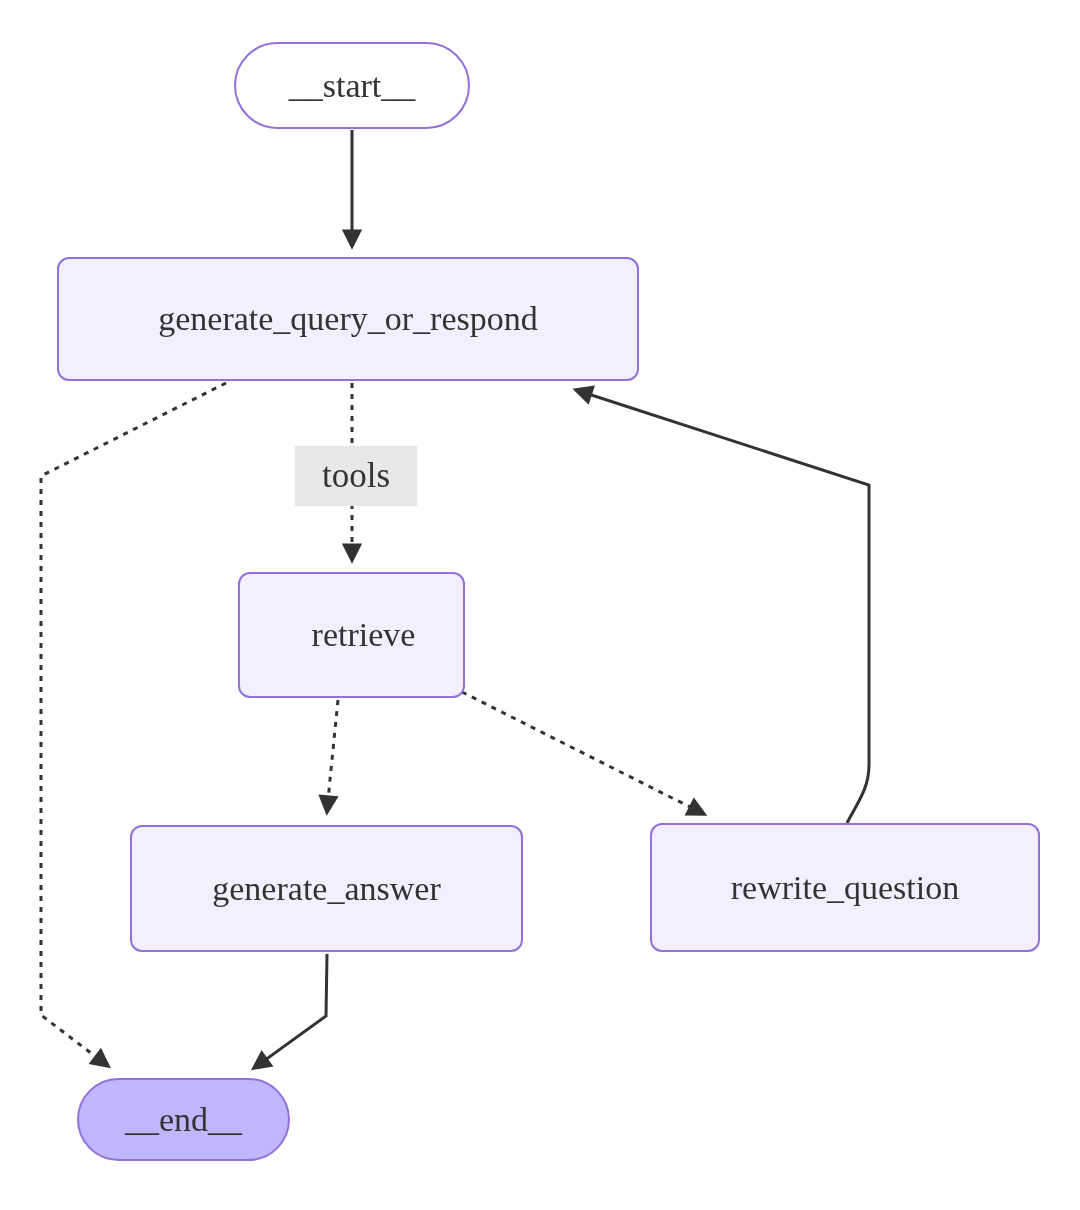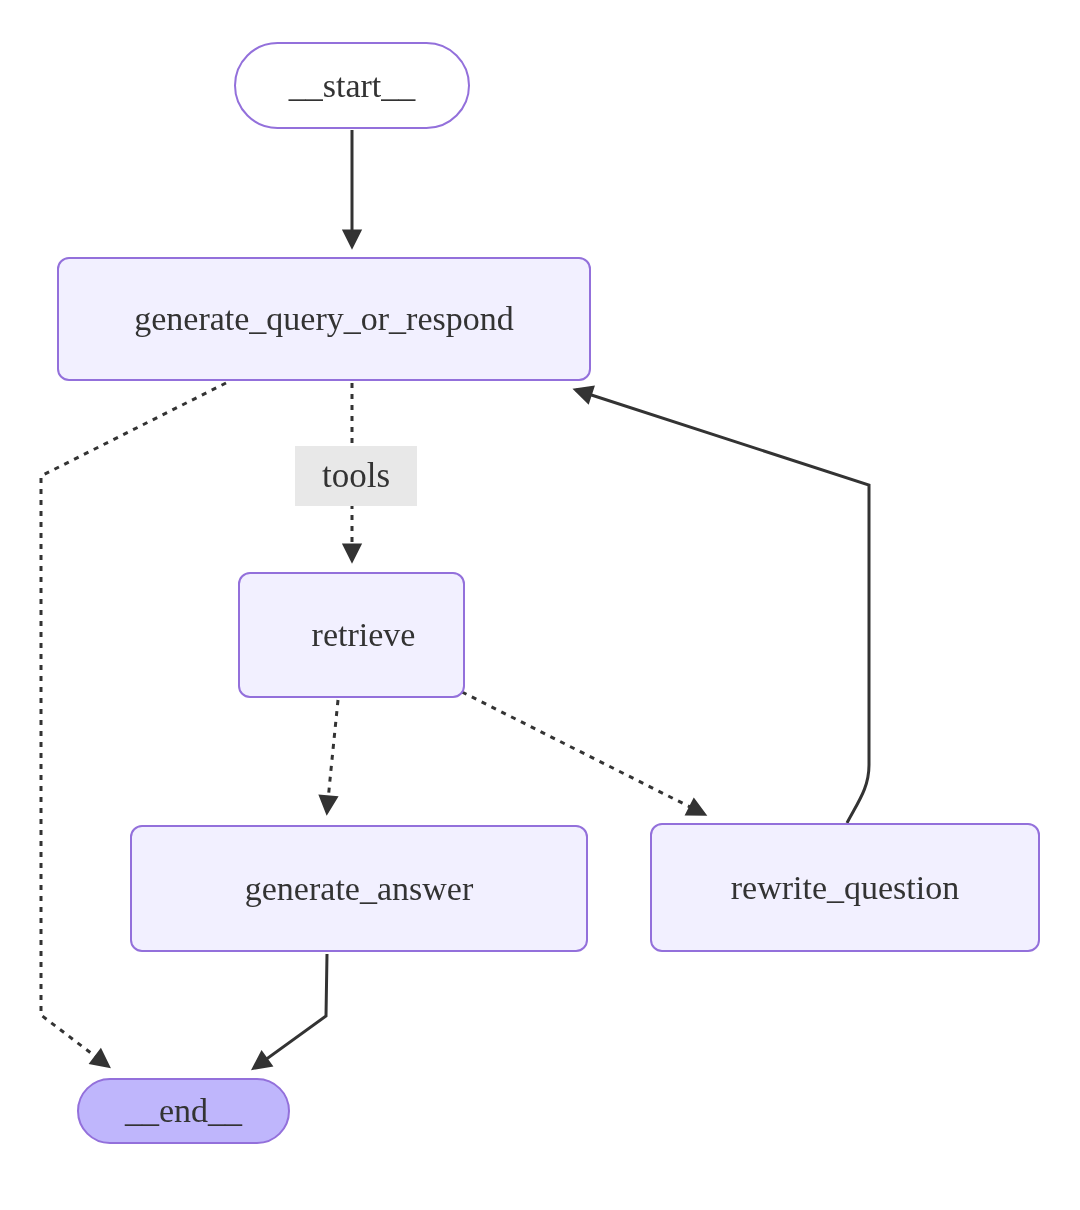--- a/index.html
+++ b/index.html
@@ -50,26 +50,26 @@
     color: var(--text);
     white-space: nowrap;
     background: var(--node-fill);
   }
   .rounded-rect { border-radius: 12px; }
   .stadium { border-radius: 48px; }
   .node-start {
     left: 234px; top: 42px; width: 236px; height: 87px;
     background: #ffffff;
   }
-  .node-gqor   { left: 57px;  top: 257px; width: 534px; height: 124px; }
+  .node-gqor   { left: 57px;  top: 257px; width: 582px; height: 124px; }
   .node-retrieve { left: 238px; top: 572px; width: 227px; height: 126px; padding-left: 24px; }
-  .node-genans { left: 130px; top: 825px; width: 458px; height: 127px; }
+  .node-genans { left: 130px; top: 825px; width: 393px; height: 127px; }
   .node-rewrite { left: 650px; top: 823px; width: 390px; height: 129px; align-items: center; }
   .node-end {
-    left: 77px; top: 1078px; width: 213px; height: 66px;
+    left: 77px; top: 1078px; width: 213px; height: 83px;
     background: var(--end-fill);
     border-radius: 42px;
   }
   .edge-label {
     position: absolute;
     left: 295px; top: 446px; width: 122px; height: 60px;
     background: var(--label-bg);
     display: flex;
     align-items: center;
     justify-content: center;

